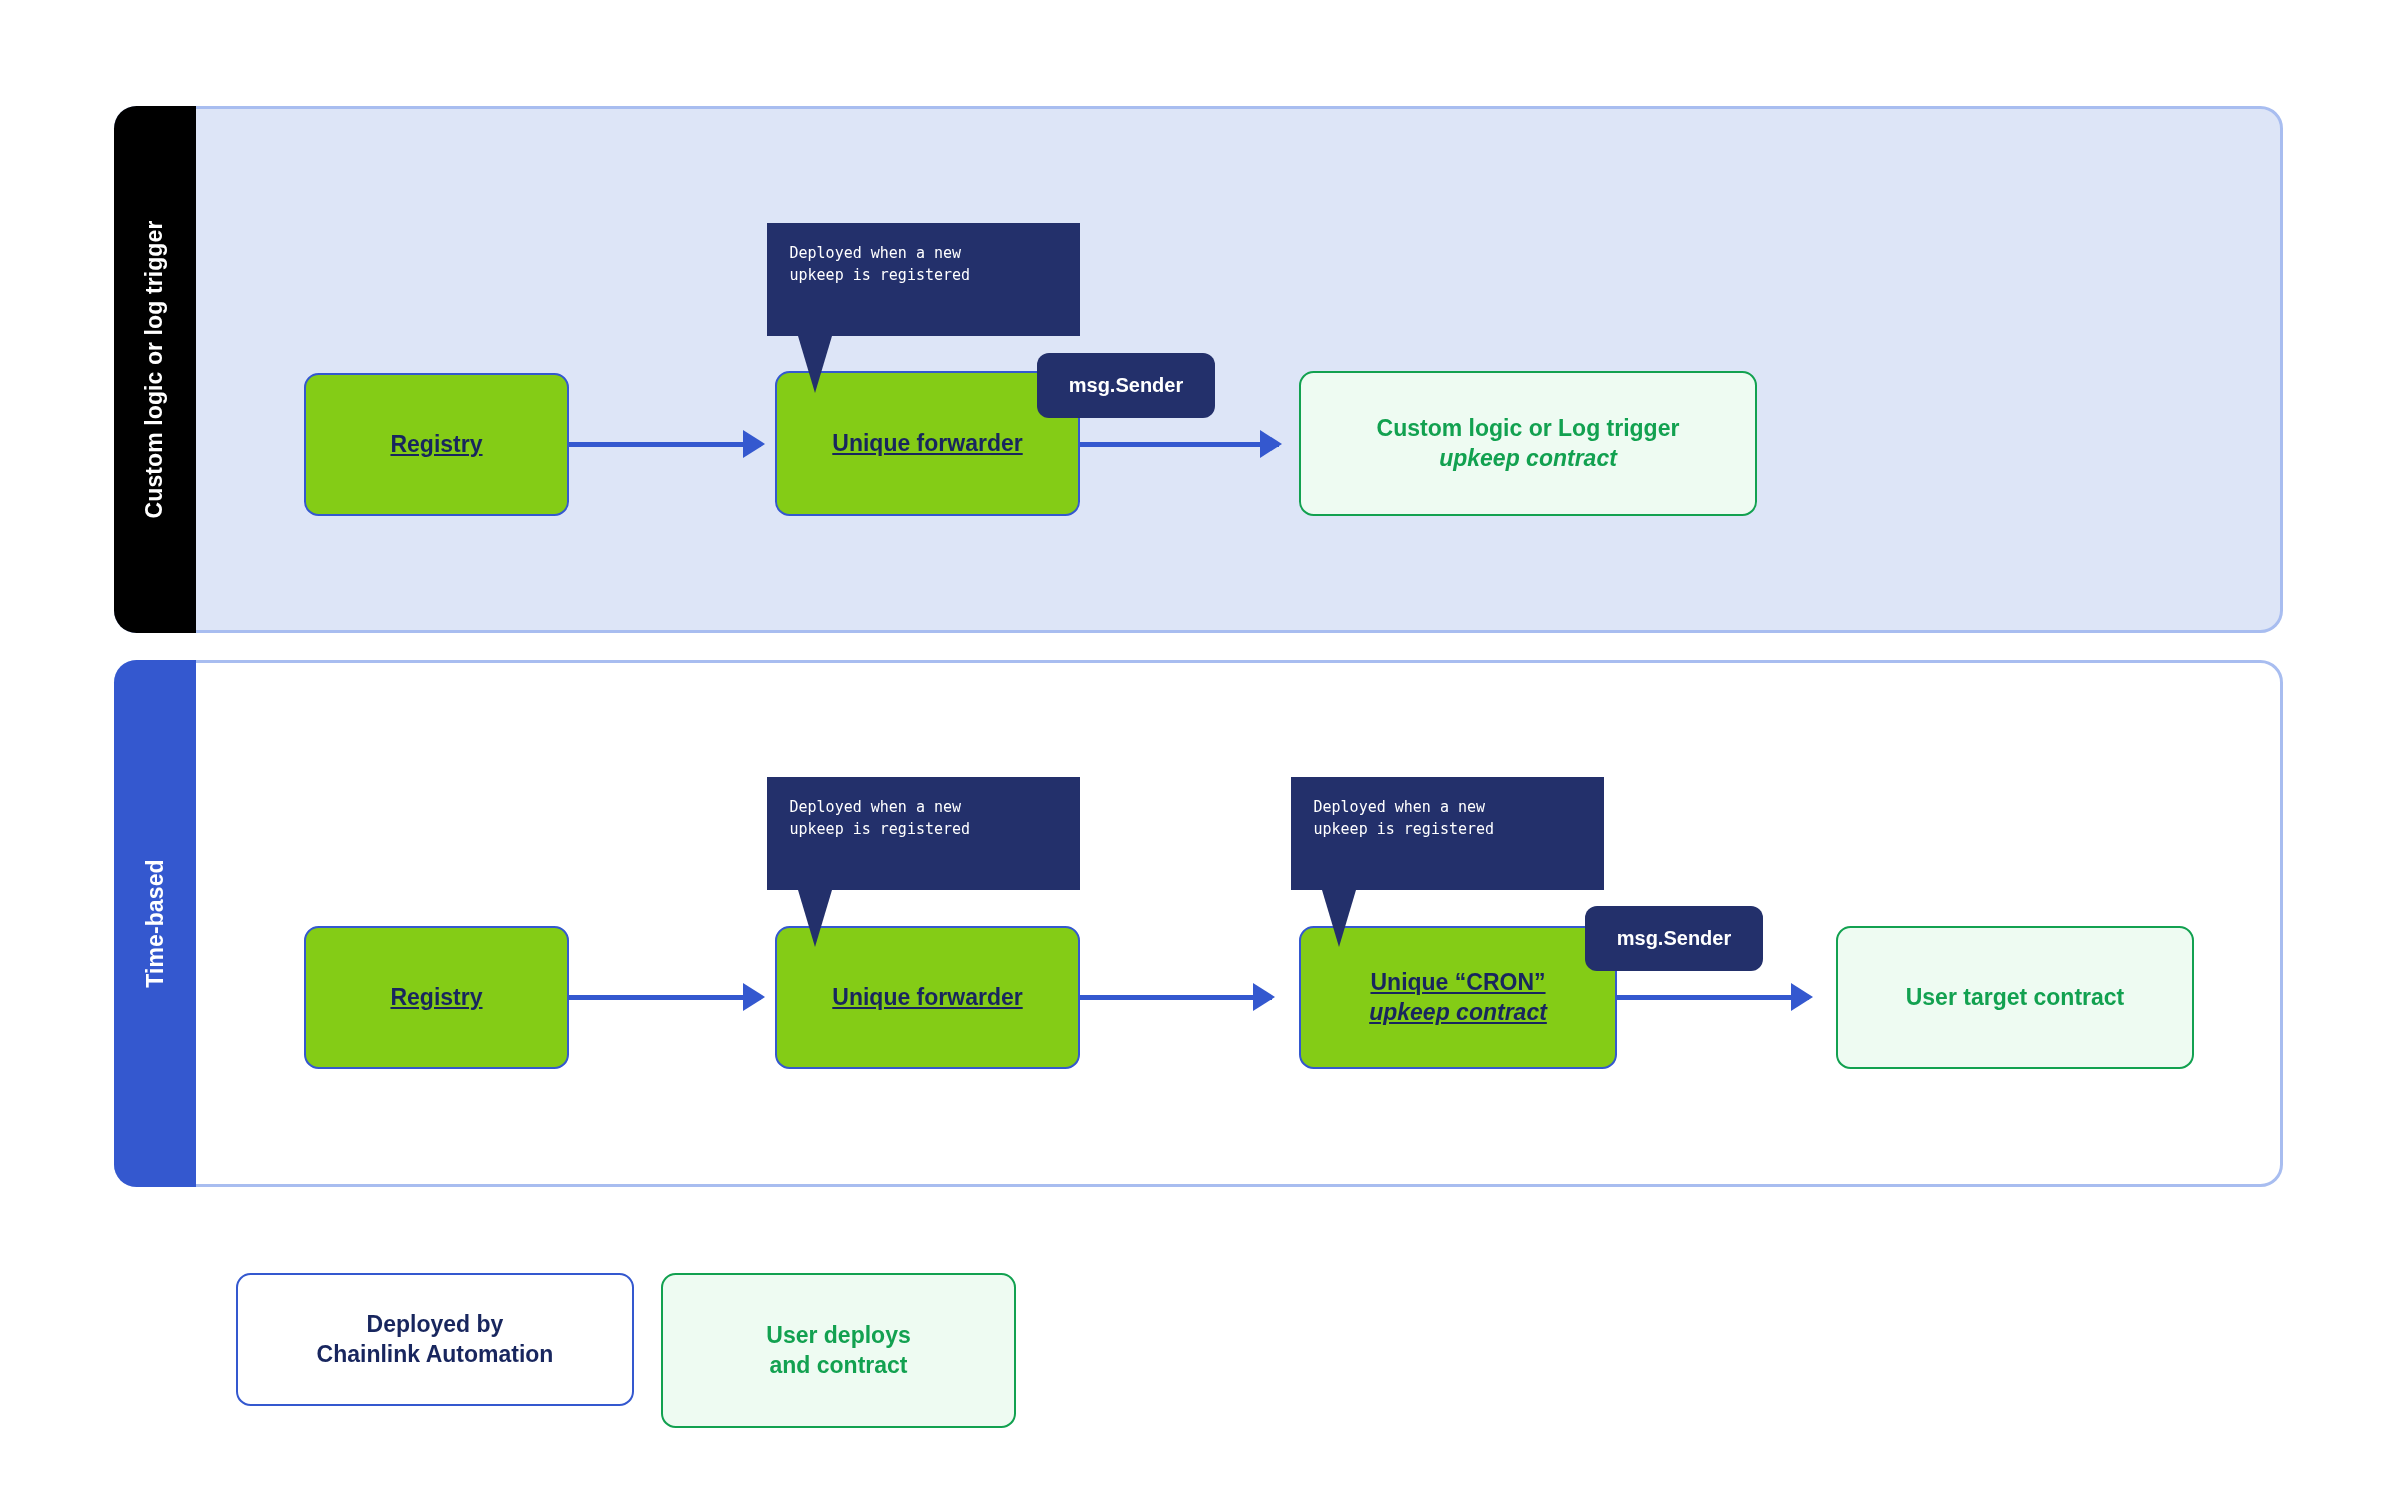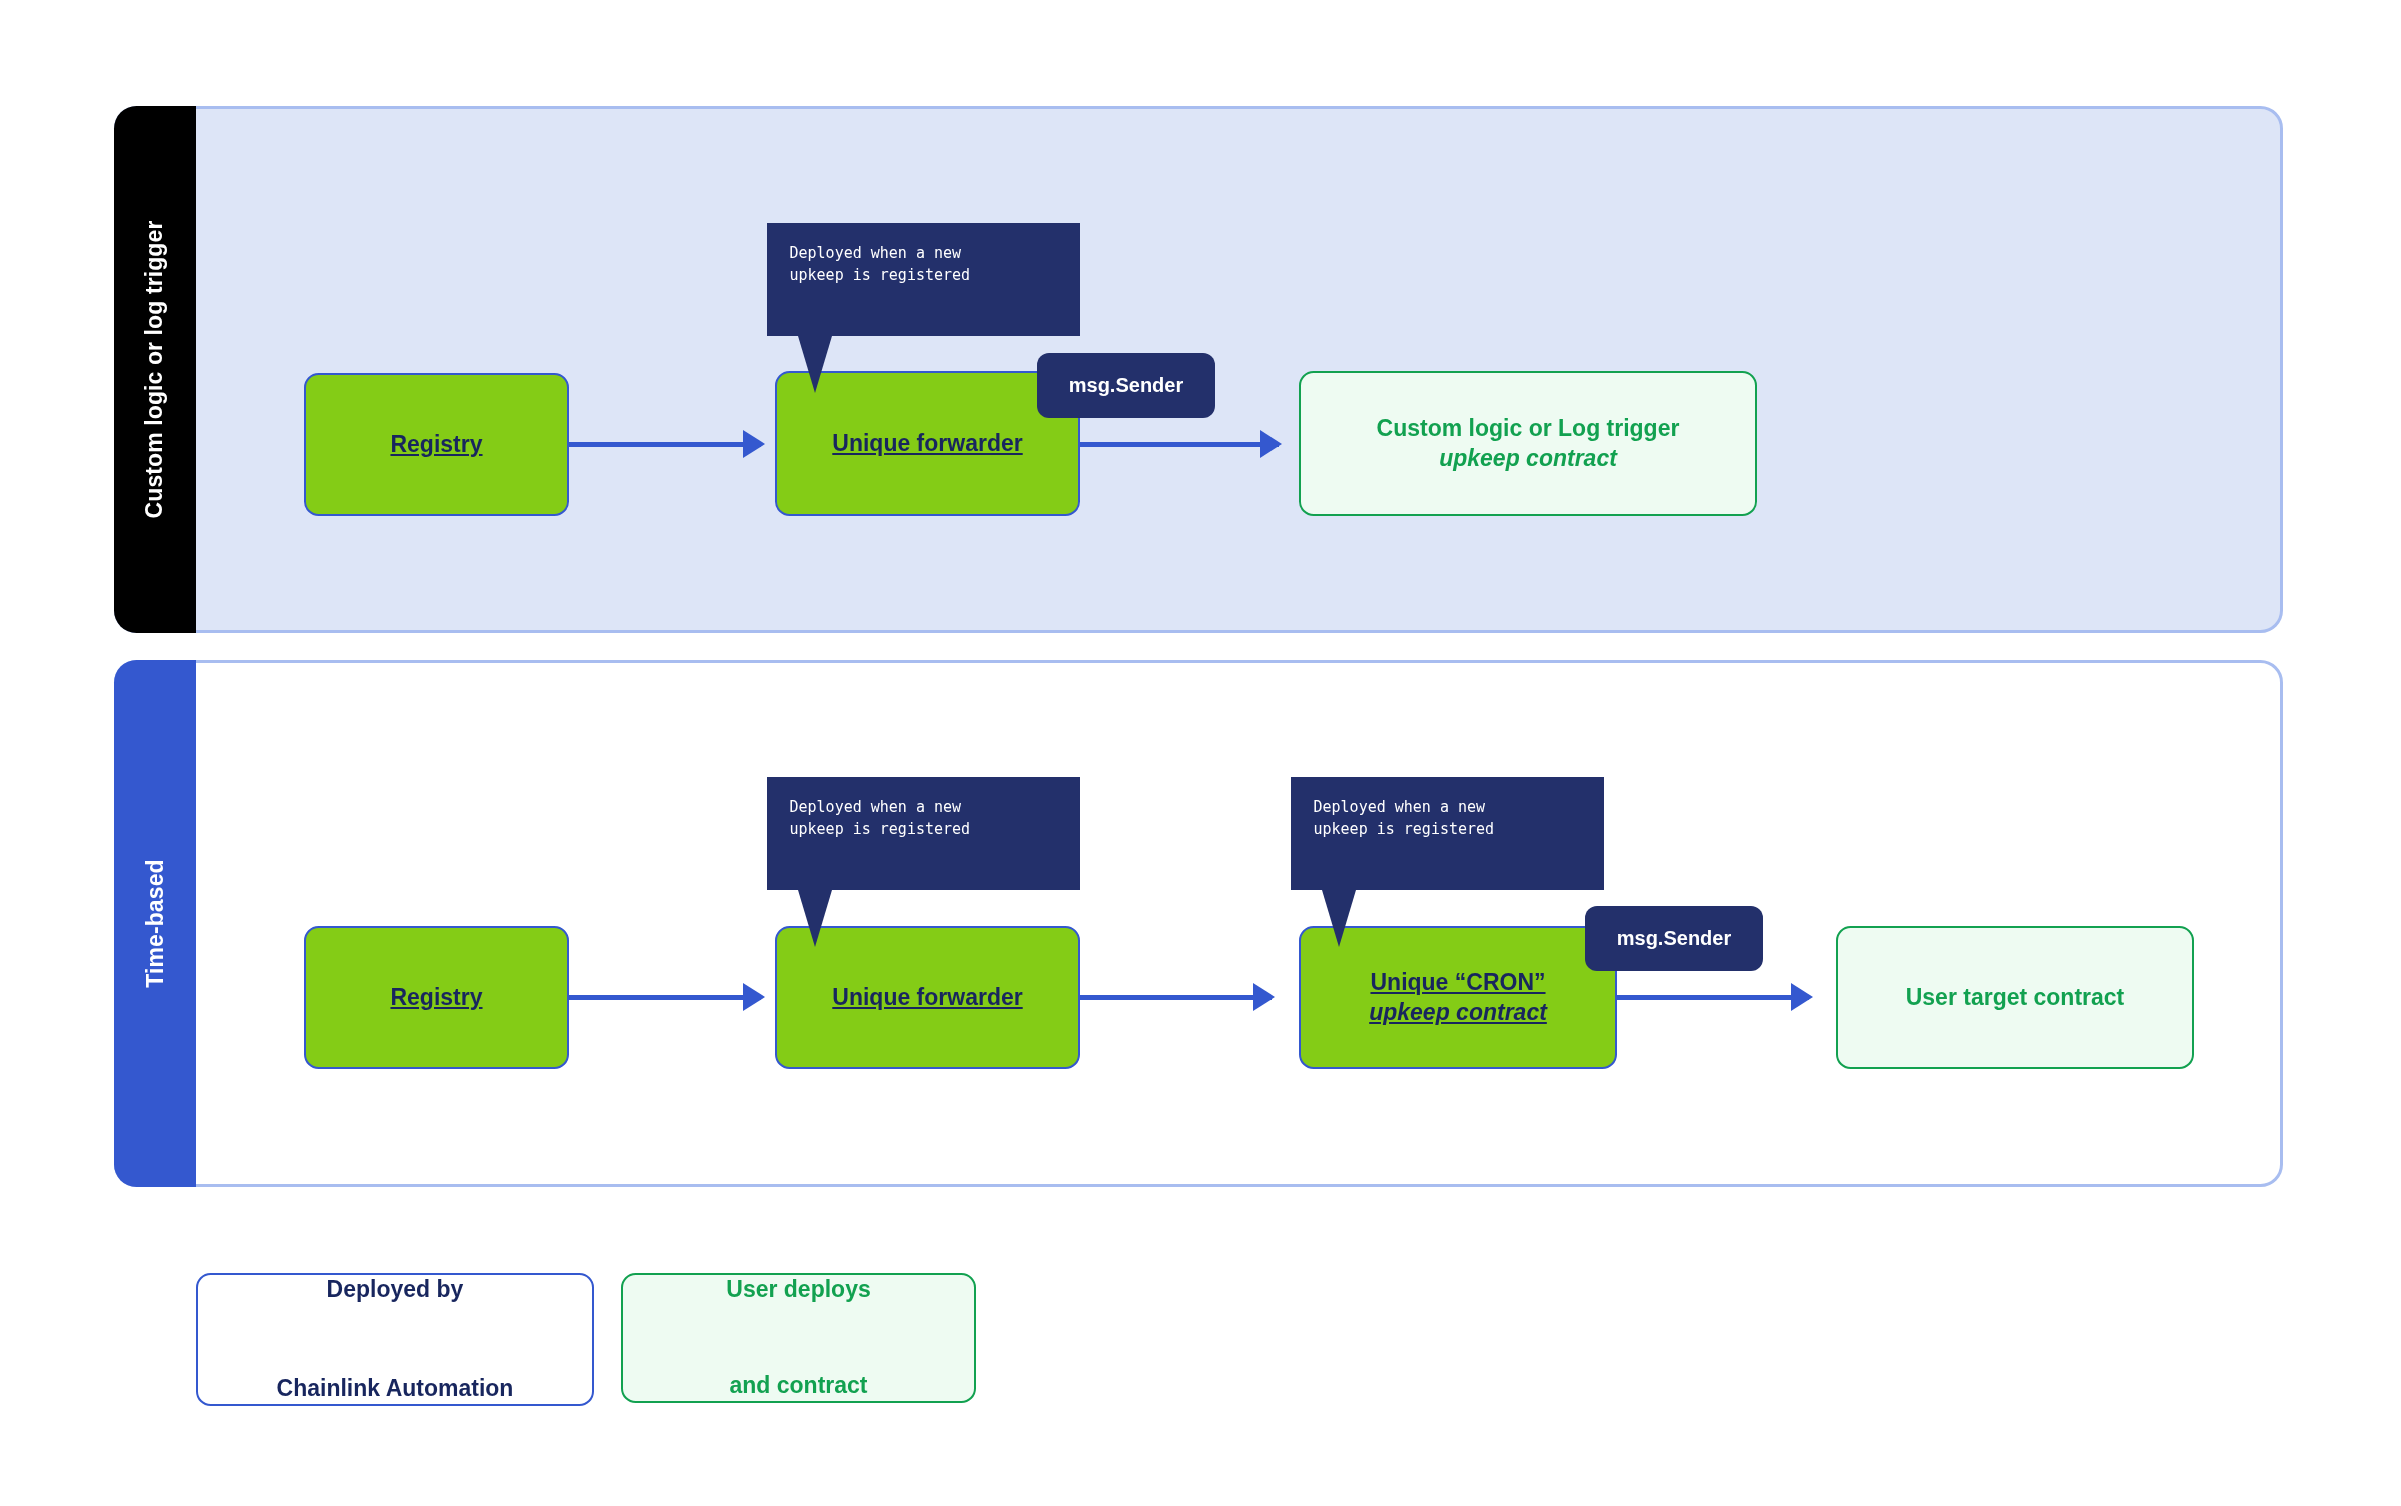--- a/index.html
+++ b/index.html
@@ -74,22 +74,22 @@
   .arrowhead{
     position:absolute;width:0;height:0;z-index:3;
     border-top:14.6px solid transparent;
     border-bottom:14.6px solid transparent;
     border-left:22.5px solid #3458cf;
   }
 
   
   .legend-box{
     position:absolute;box-sizing:border-box;border-radius:14.6px;
-    display:flex;flex-direction:column;align-items:center;justify-content:space-between;
-    text-align:center;line-height:1.3;
+    display:flex;flex-direction:column;align-items:center;justify-content:center;
+    text-align:center;line-height:1.3;margin-left:40px;
   }
   .legend-box.blue{background:#ffffff;border:2.7px solid #3458cf;color:#18265e;}
   .legend-box.green{background:#eefbf2;border:2.7px solid #12a150;color:#12a150;}
   .legend-box .ln{font-weight:bold;font-size:23px;display:block;}
 </style>
 </head>
 <body>
 
 <div class="panel" id="panel-custom"></div>
 
@@ -172,17 +172,17 @@
 
 <div class="pill" style="left:1585px;top:906px;width:178px;height:65px;">
   <span>msg.Sender</span>
 </div>
 
 <div class="legend-box blue" style="left:196px;top:1273px;width:398px;height:133px;">
   <span class="ln">Deployed by</span>
   <span class="ln">Chainlink Automation</span>
 </div>
 
-<div class="legend-box green" style="left:621px;top:1273px;width:355px;height:130px;">
+<div class="legend-box green" style="left:621px;top:1273px;width:355px;height:155px;">
   <span class="ln">User deploys</span>
   <span class="ln">and contract</span>
 </div>
 
 
 </body></html>

